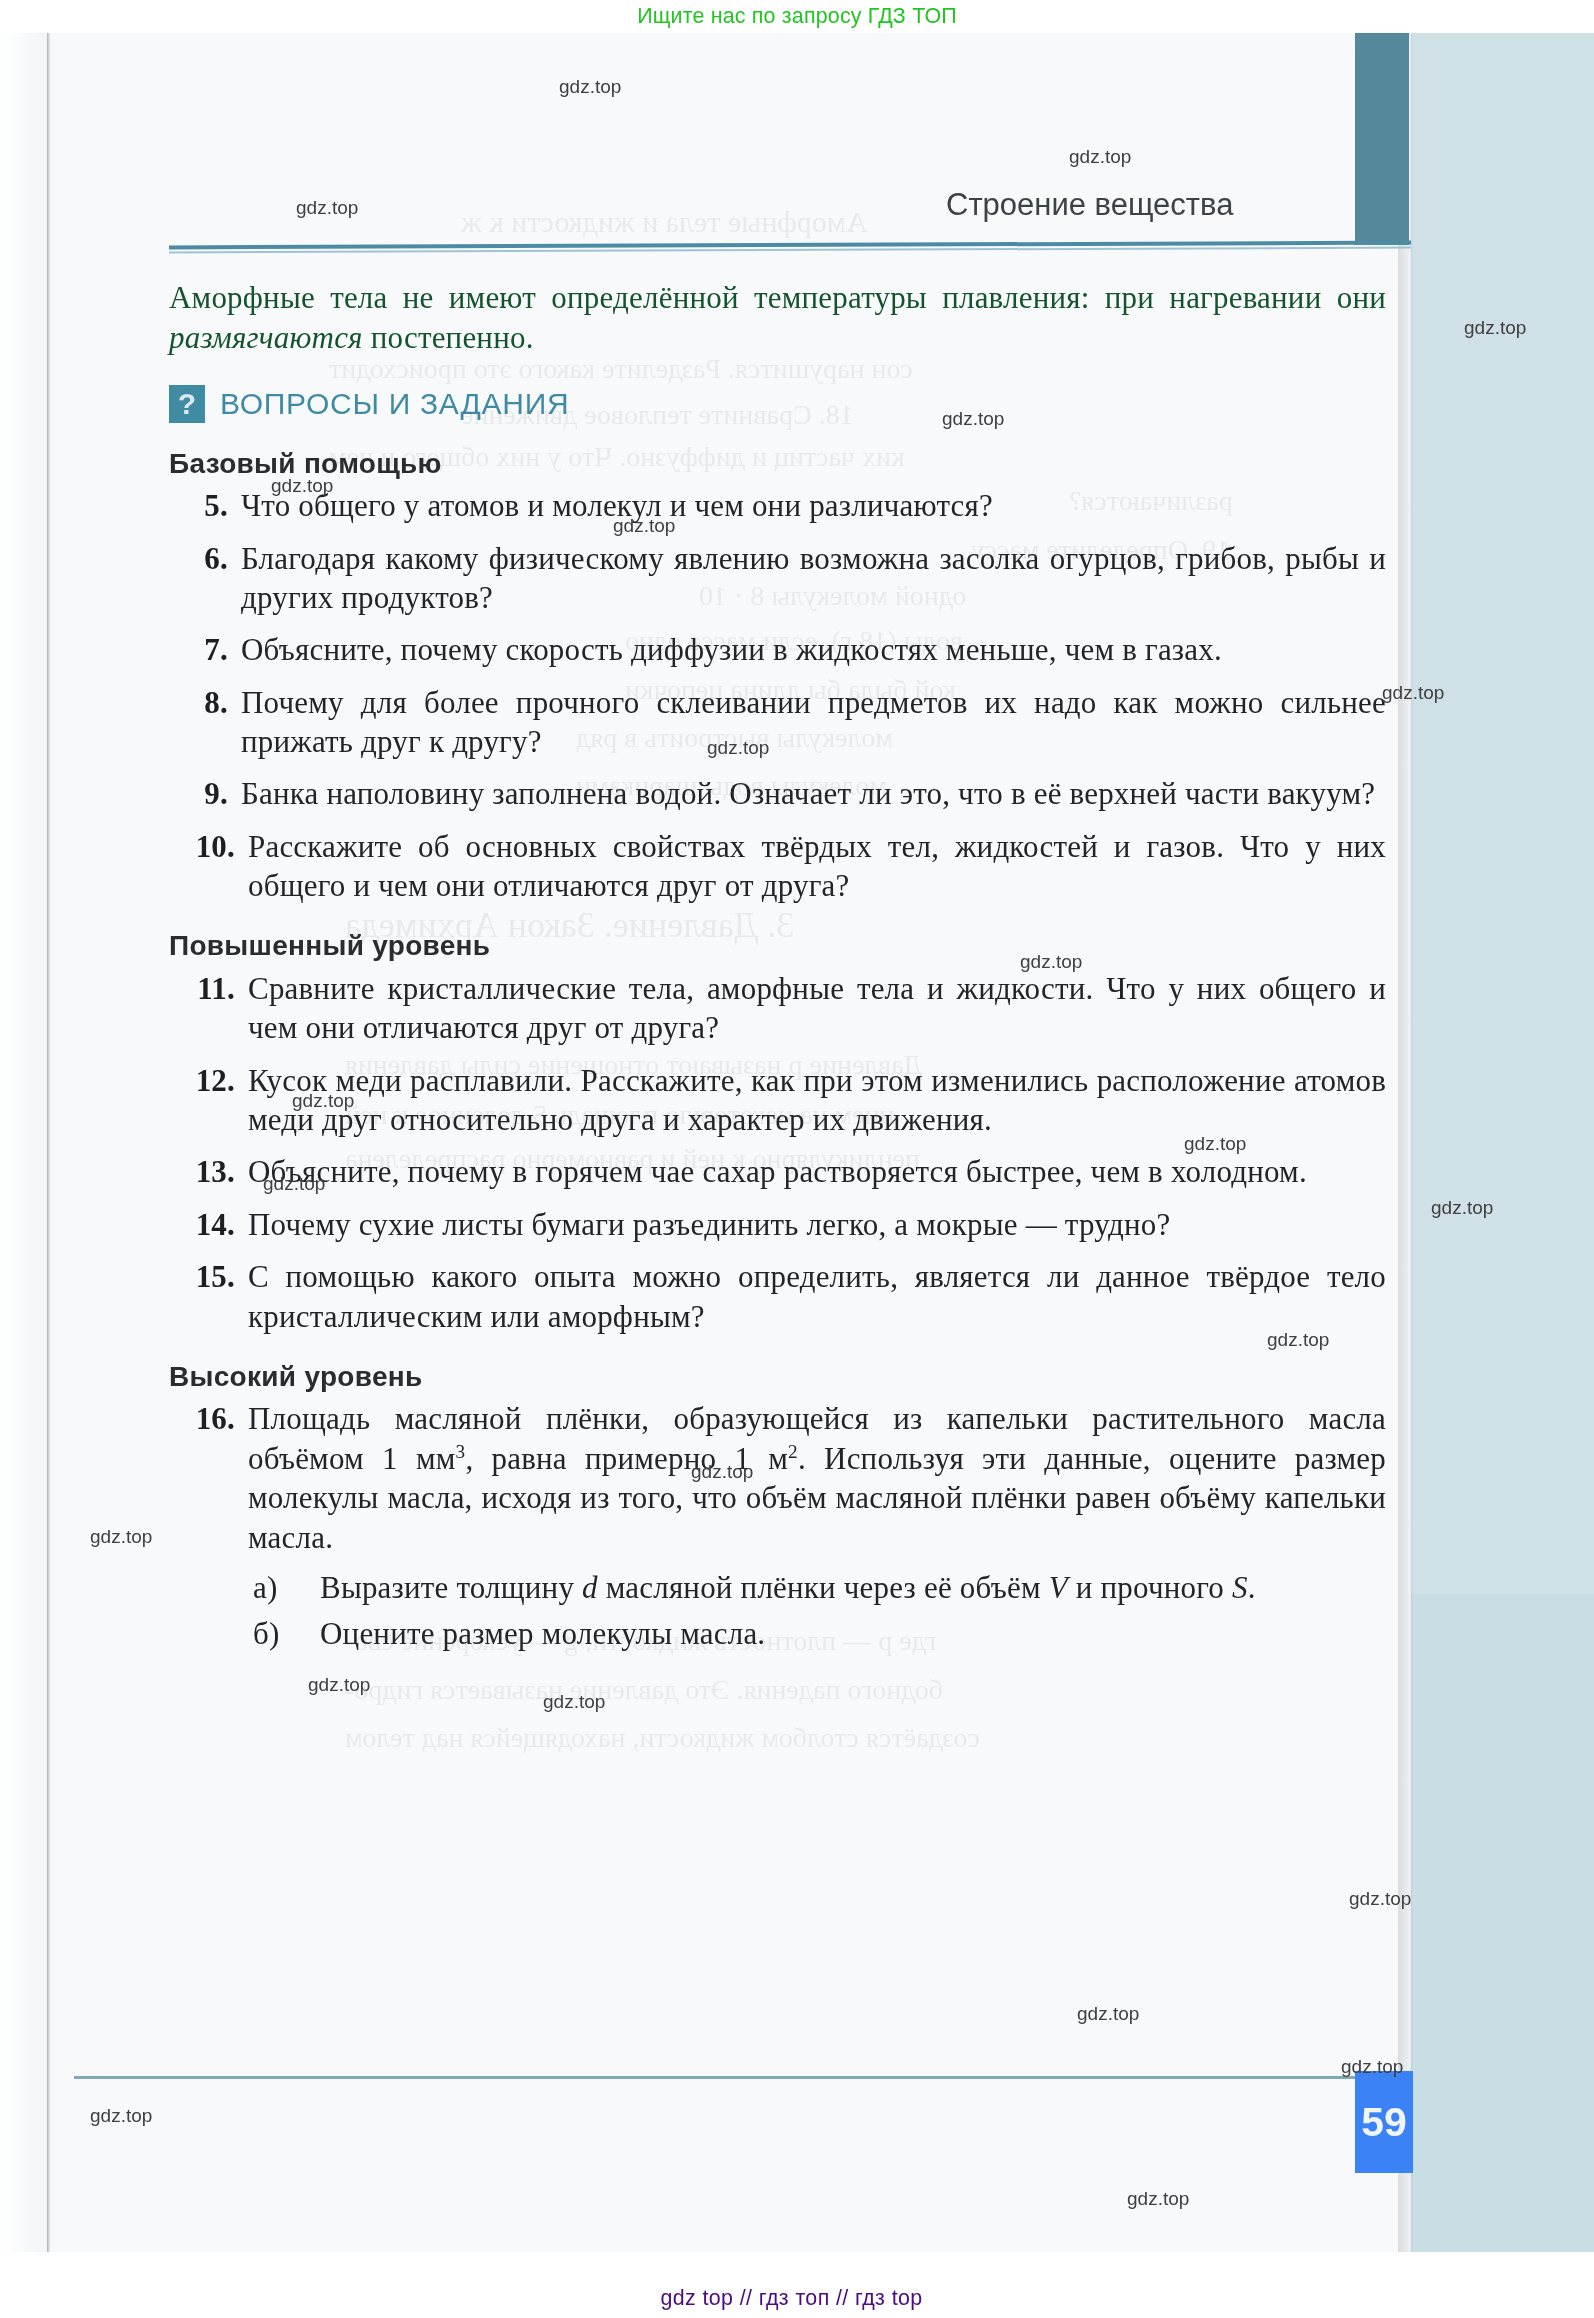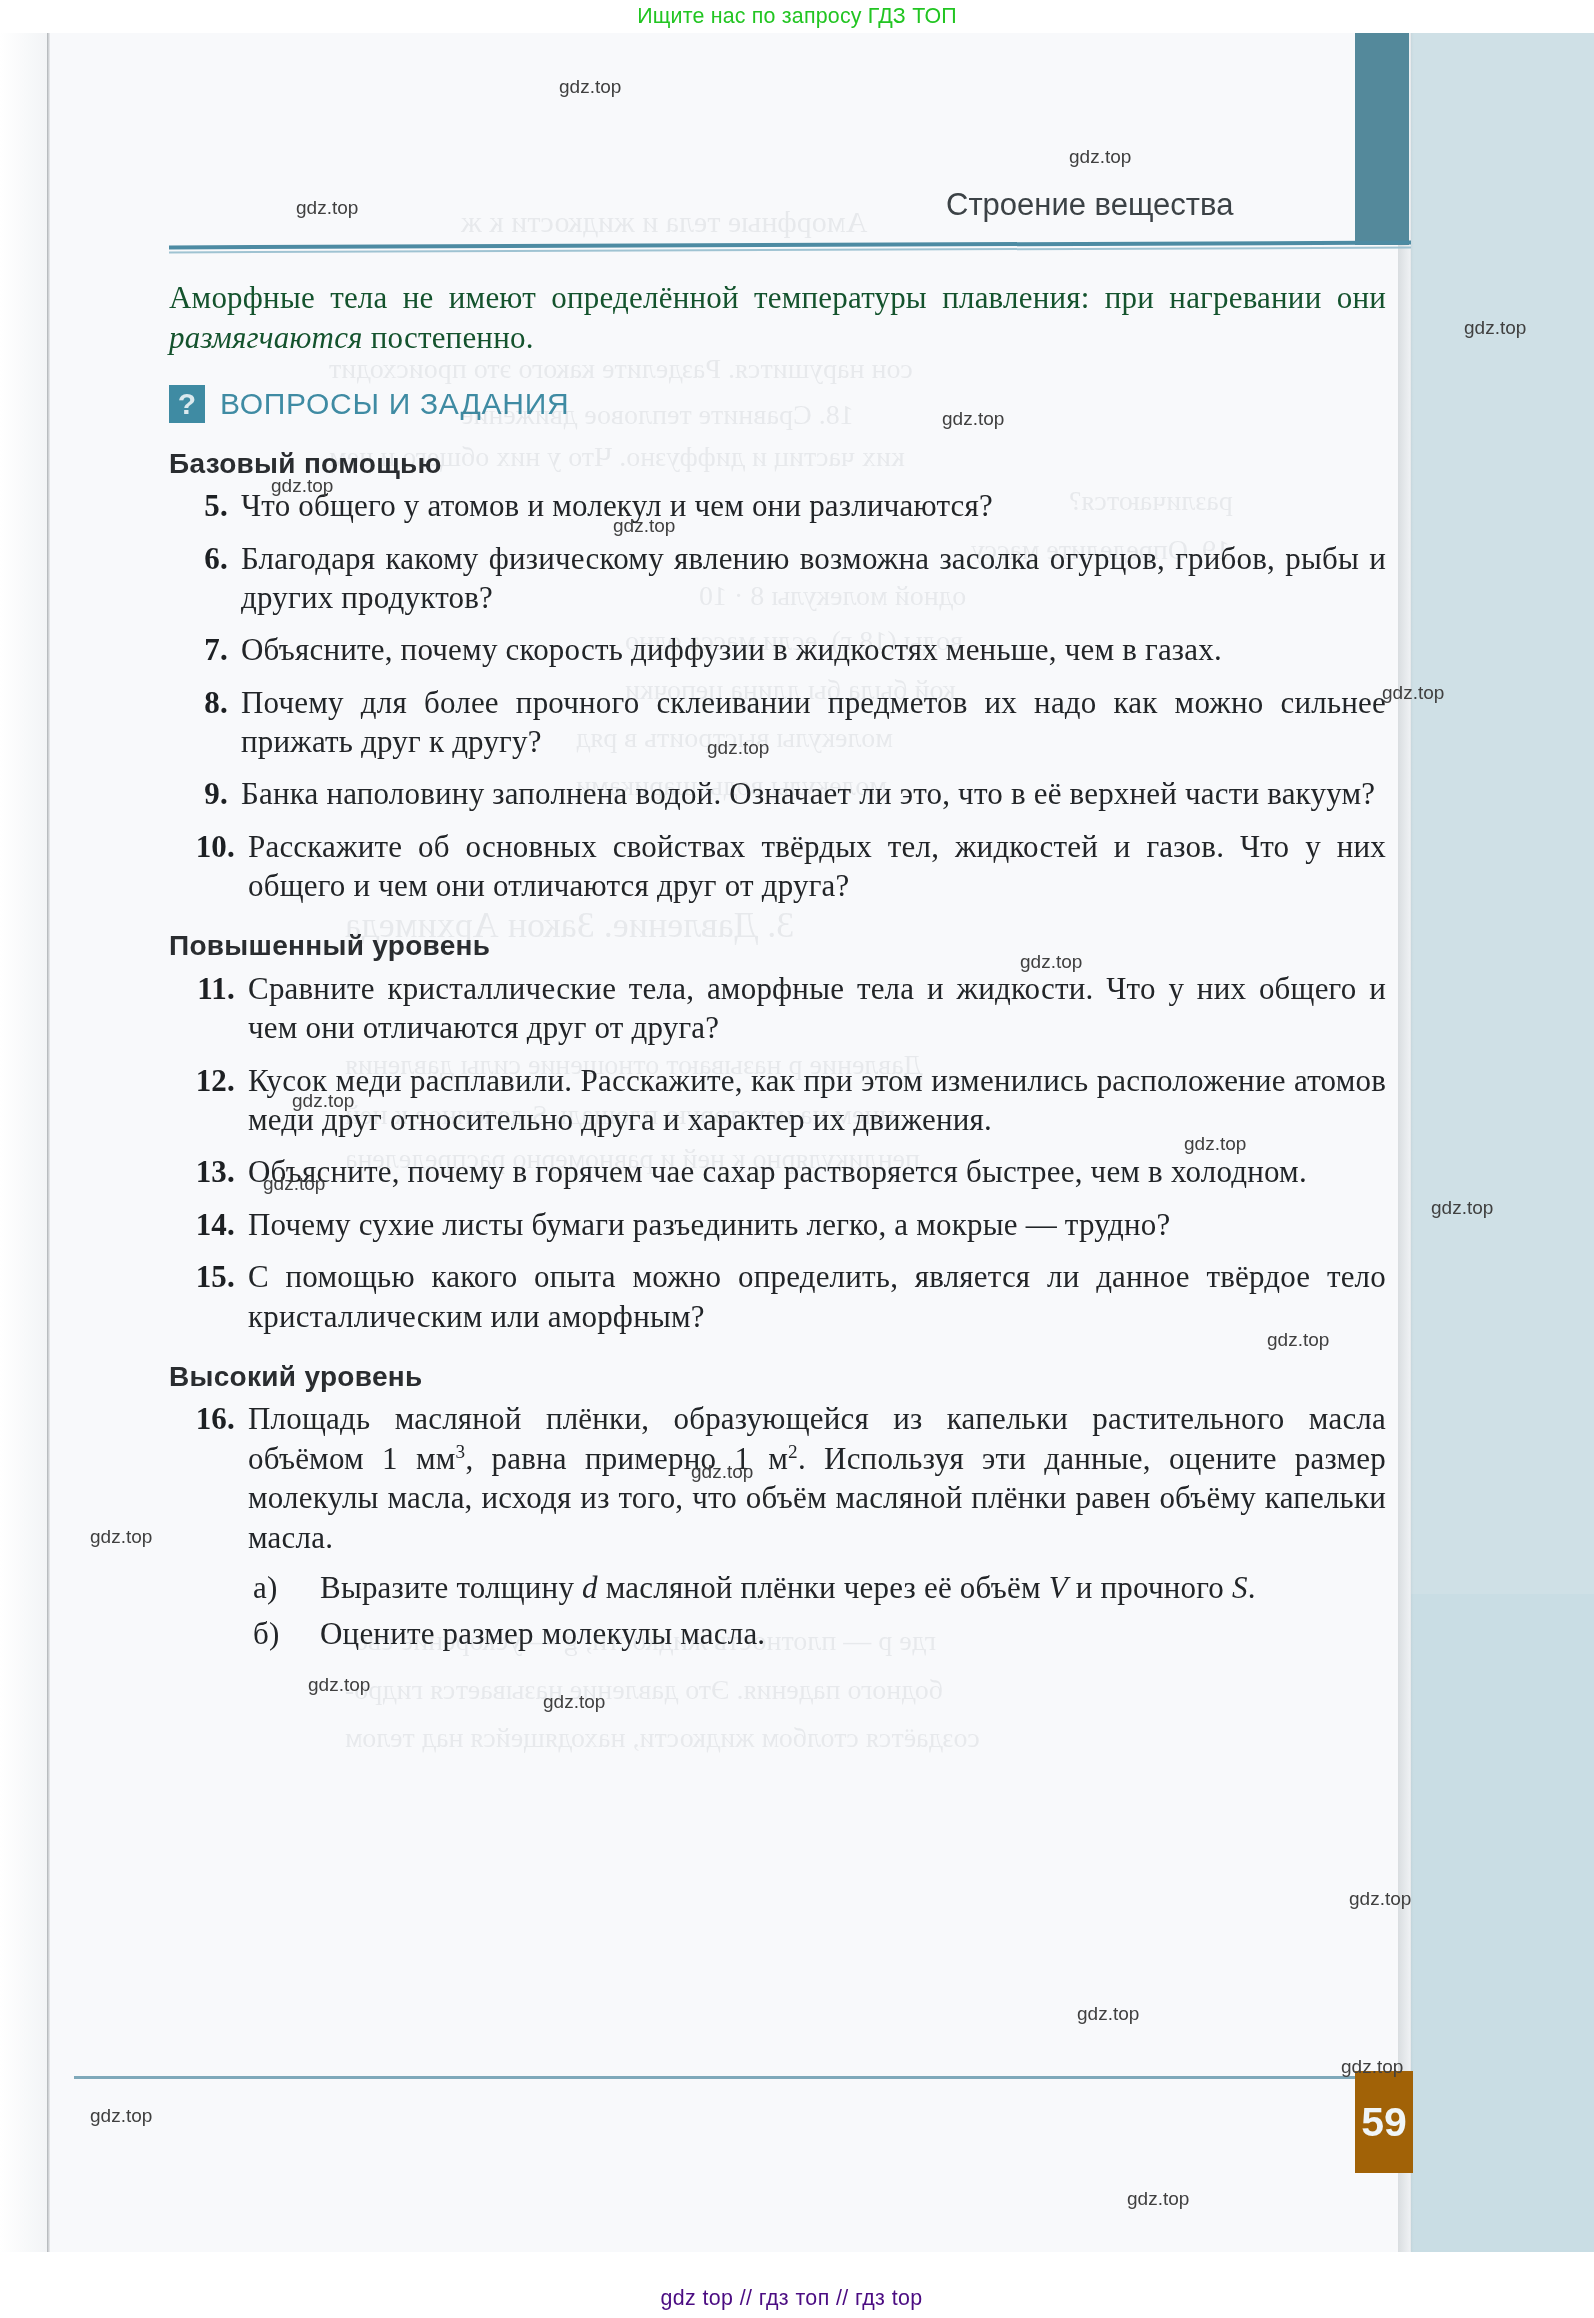--- a/index.html
+++ b/index.html
@@ -245,21 +245,21 @@
   .mvar { font-style: italic; font-family: "Liberation Serif", serif; }
   sup { font-size: 0.62em; }
 
   
   .page-badge {
     position: absolute;
     left: 1355px;
     top: 2040px;
     width: 58px;
     height: 102px;
-    background: #a16207;
+    background: #3b82f6;
     display: flex;
     align-items: center;
     justify-content: center;
   }
   .page-badge span {
     font-family: "Liberation Sans", sans-serif;
     font-weight: bold;
     font-size: 41px;
     color: #f0f5f7;
   }

